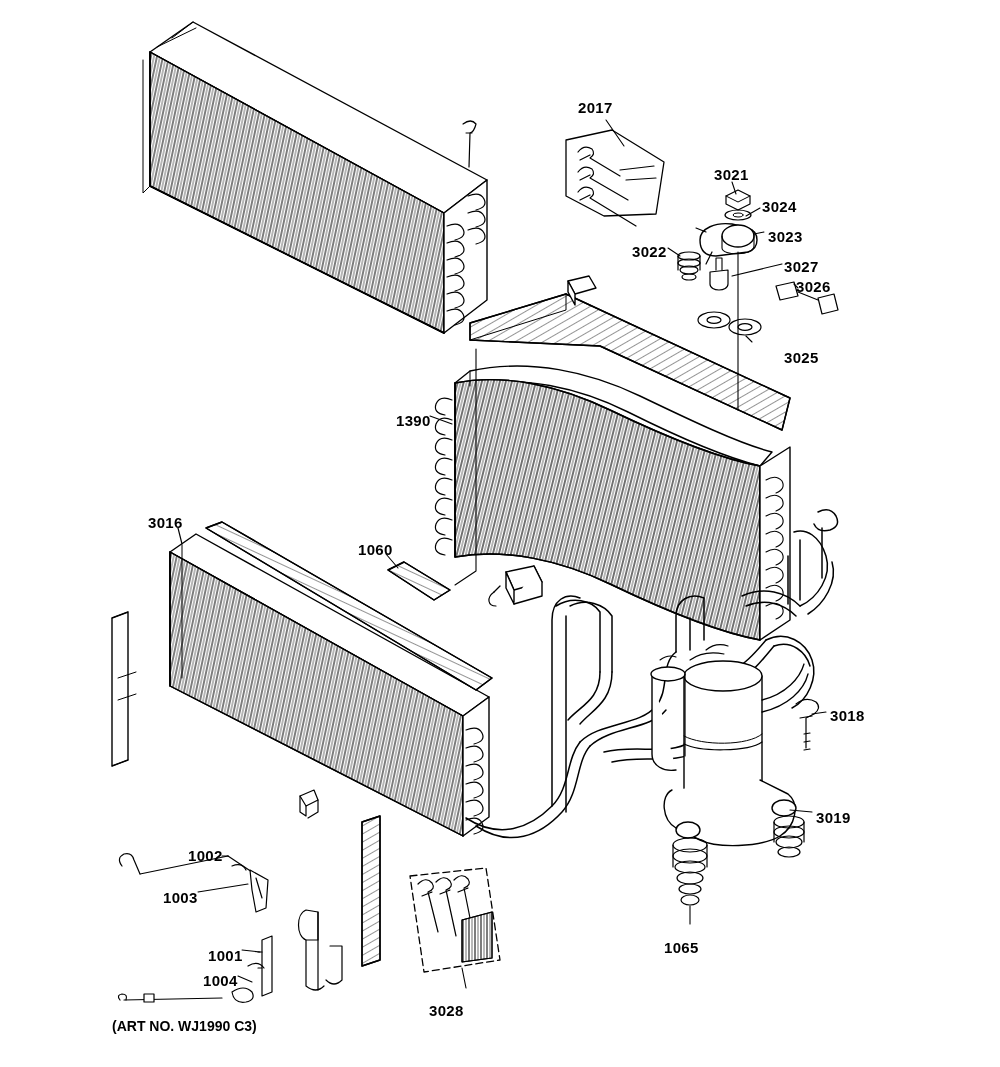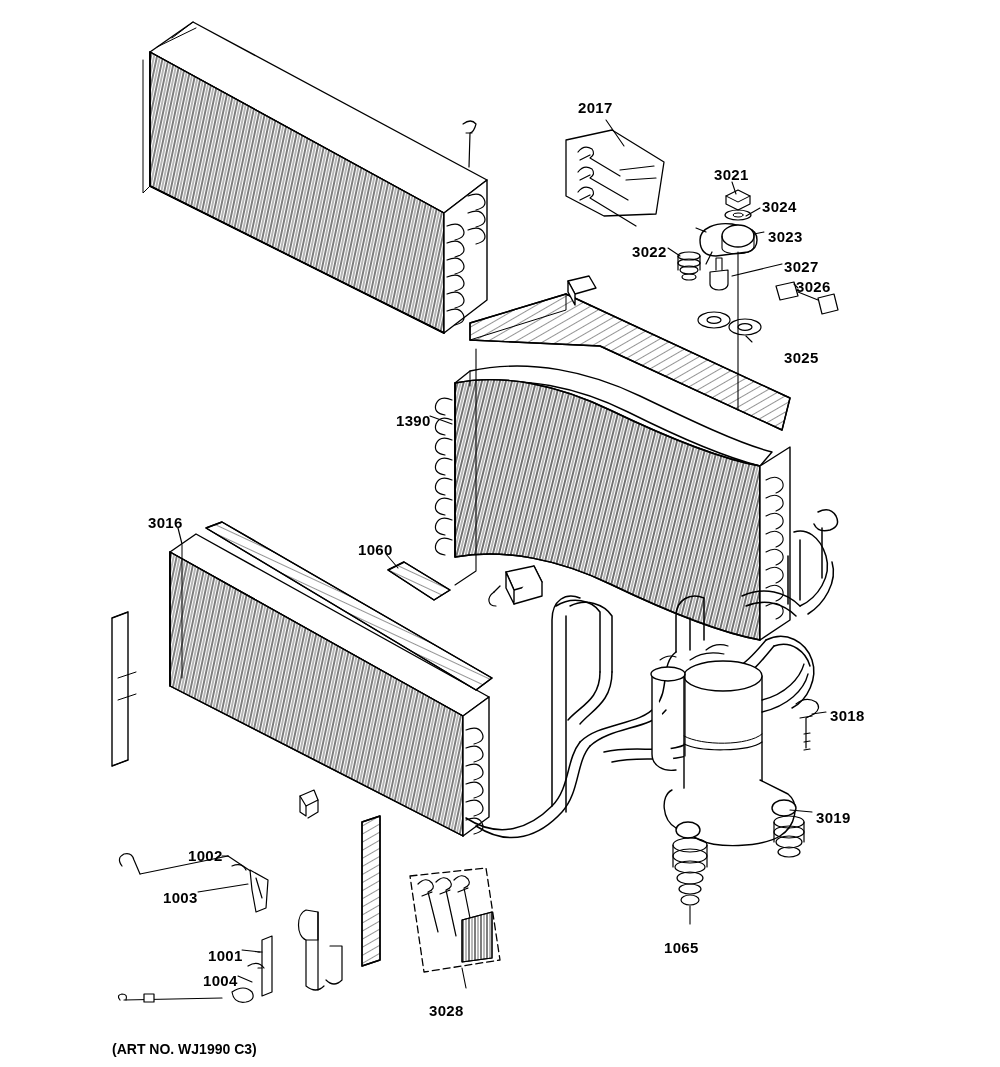--- a/index.html
+++ b/index.html
@@ -32,21 +32,20 @@
   }
   .artnote {
     position: absolute;
     left: 112px;
     top: 1018px;
     font-family: "Liberation Sans", sans-serif;
     font-size: 14px;
     font-weight: bold;
     color: #000000;
     white-space: nowrap;
-    margin-top: 23px;
   }
   
 </style>
 </head>
 <body>
 
 <div id="page">
 
   <svg id="artwork" viewBox="0 0 1000 1067" xmlns="http://www.w3.org/2000/svg">
     <defs>

